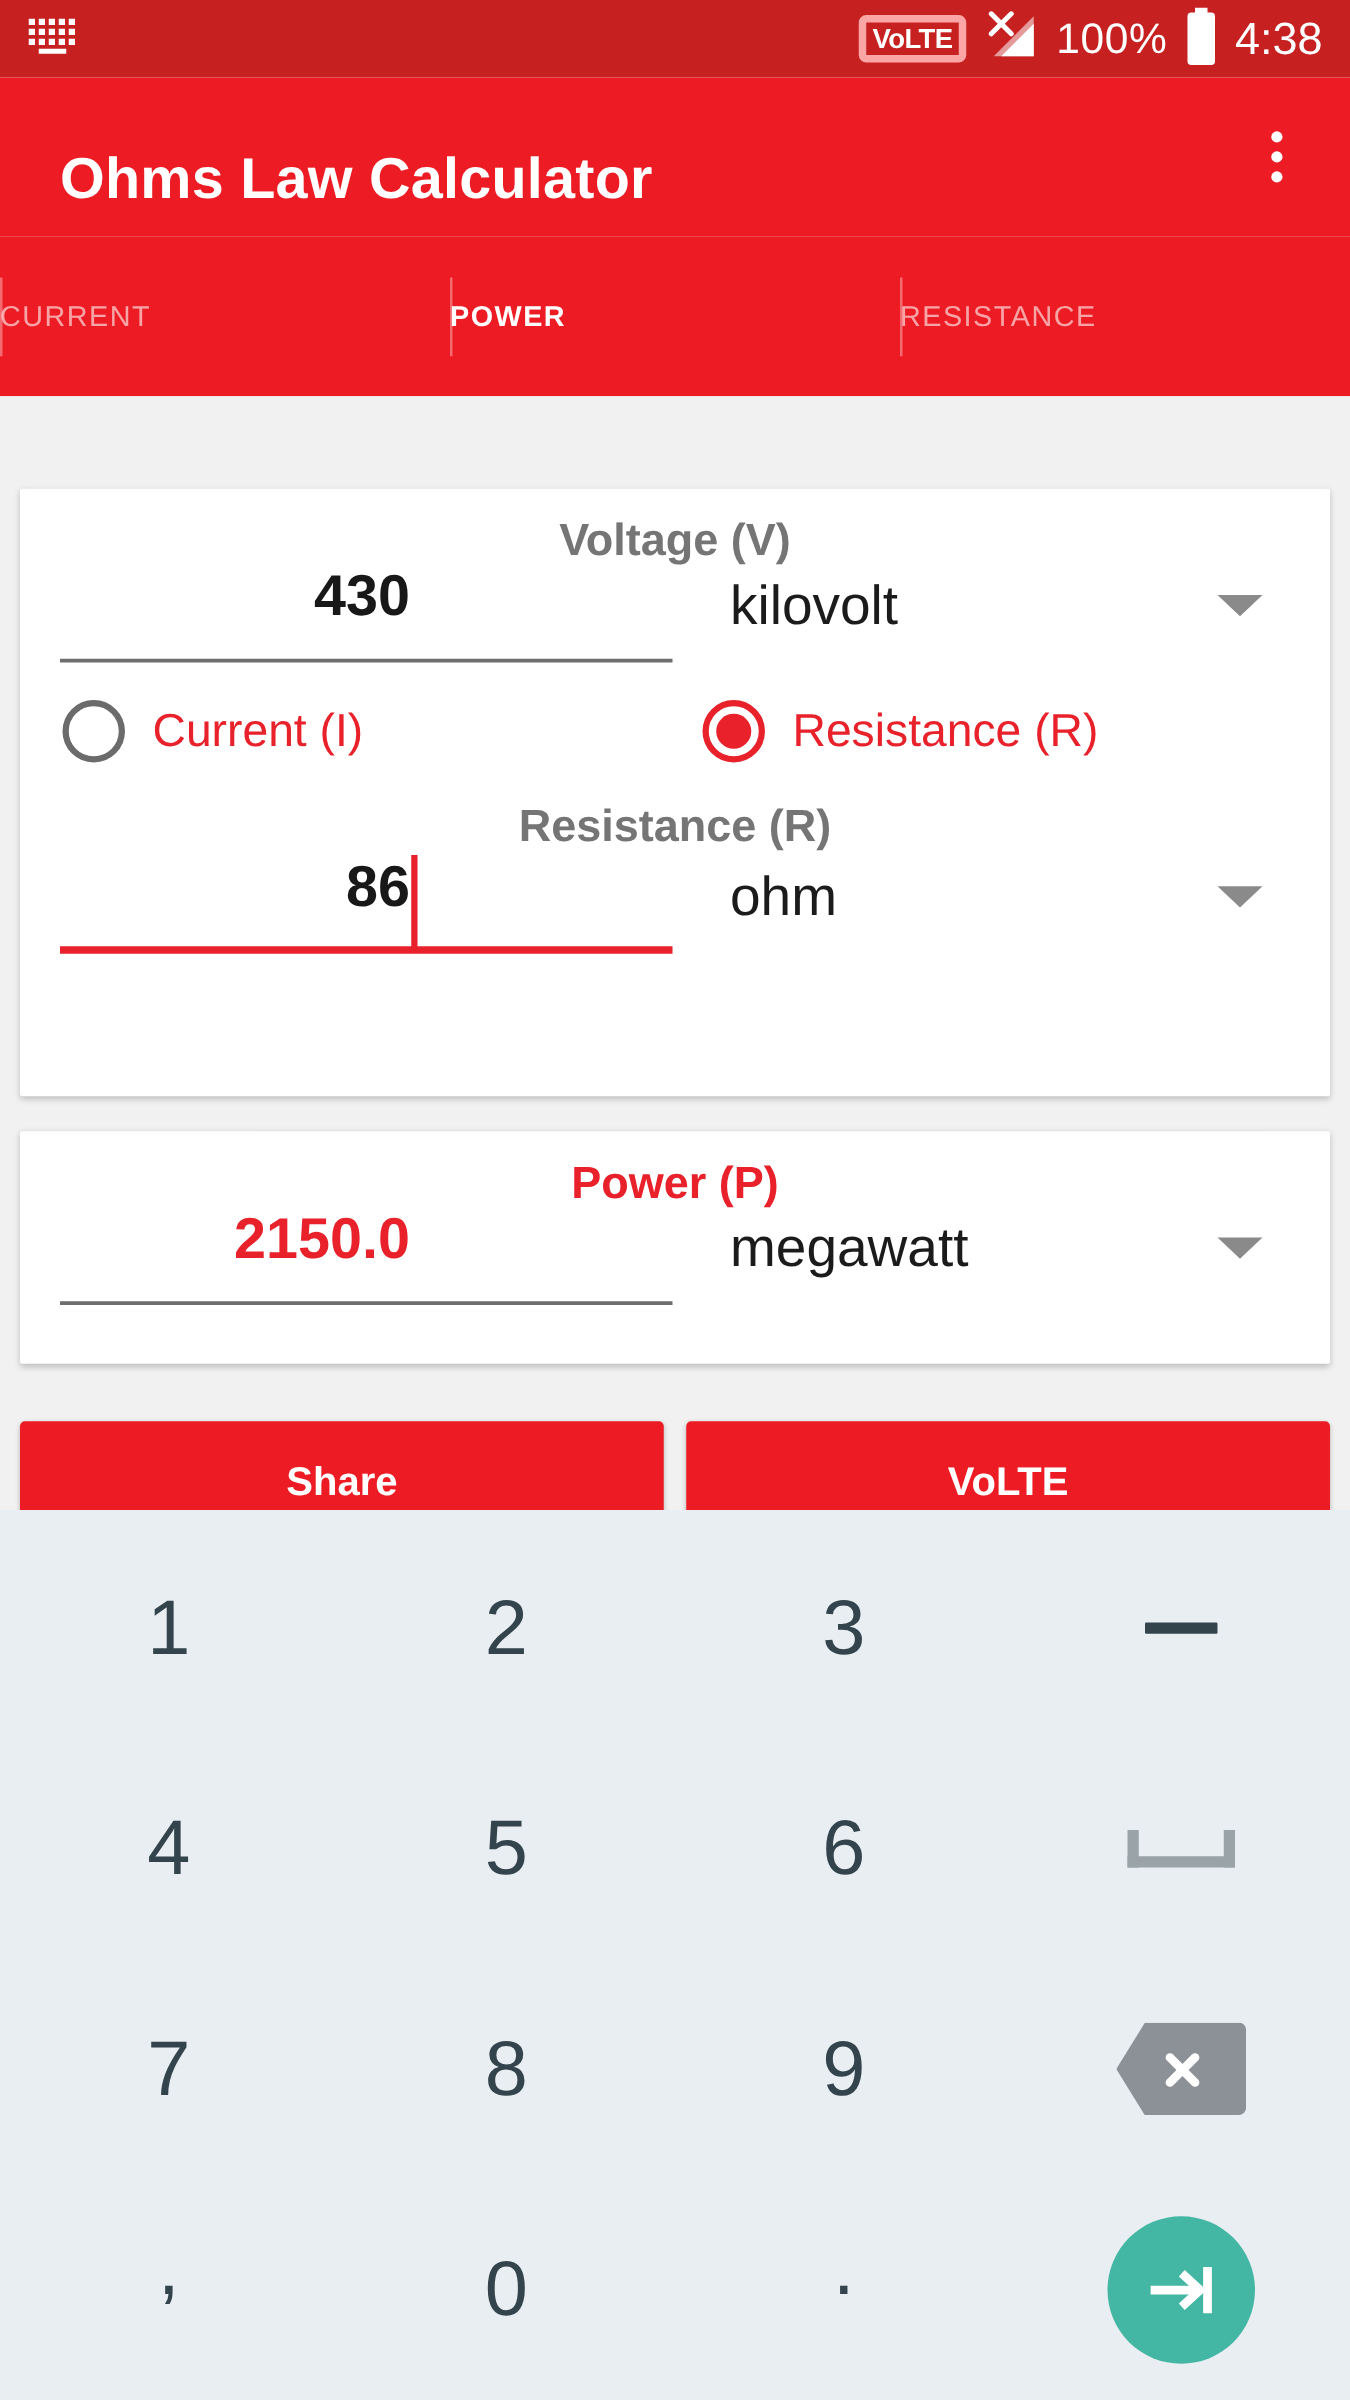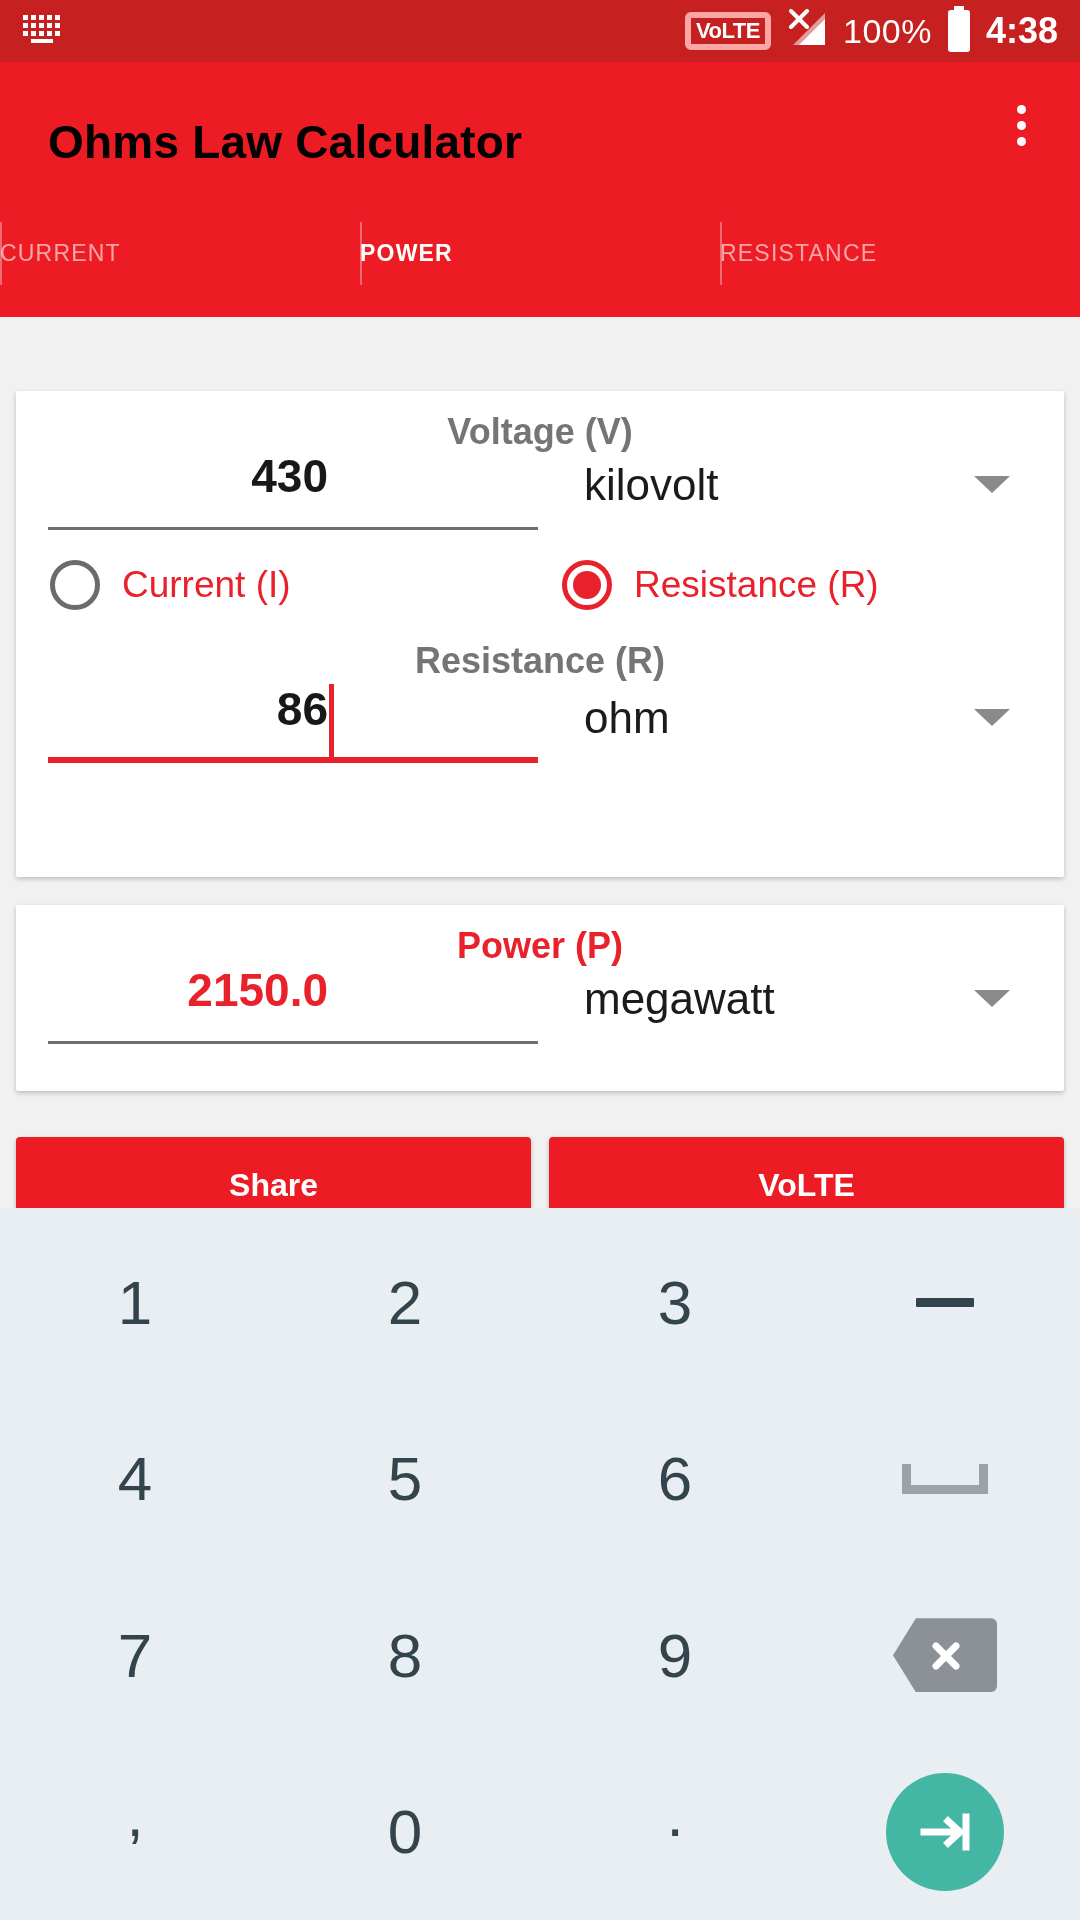--- a/index.html
+++ b/index.html
@@ -22,30 +22,30 @@
   .sb-right { margin-left: auto; display: flex; align-items: center; gap: 14px; }
   .kb-icon { display: block; }
   .volte {
     border: 6px solid #fca5a5; border-radius: 6px;
     color: #ffffff; font-size: 22px; font-weight: bold;
     padding: 1px 5px; letter-spacing: -0.5px;
     line-height: 1.05;
     display: flex; align-items: center;
   }
   .sb-text { color: #ffffff; font-size: 34px; font-weight: 500; letter-spacing: 0.5px; }
-  .sb-time { color: #ffffff; font-size: 36px; font-weight: 700; text-align: center; }
+  .sb-time { color: #ffffff; font-size: 36px; font-weight: 400; text-align: center; }
 
   
   .appbar {
     position: absolute; top: 62px; left: 0; width: 1080px; height: 127px;
     background: #ed1c24;
     display: flex; align-items: center;
   }
   .app-title {
-    color: #000000; font-size: 46px; font-weight: bold;
+    color: #ffffff; font-size: 46px; font-weight: bold;
     margin-left: 48px; letter-spacing: 0.2px; margin-top: 32px;
   }
   .overflow {
     margin-left: auto; margin-right: 42px;
     display: flex; flex-direction: column; gap: 7px; align-items: center;
     padding: 12px;
   }
   .overflow span { width: 9px; height: 9px; border-radius: 50%; background: #fff; display: block; }
 
   

